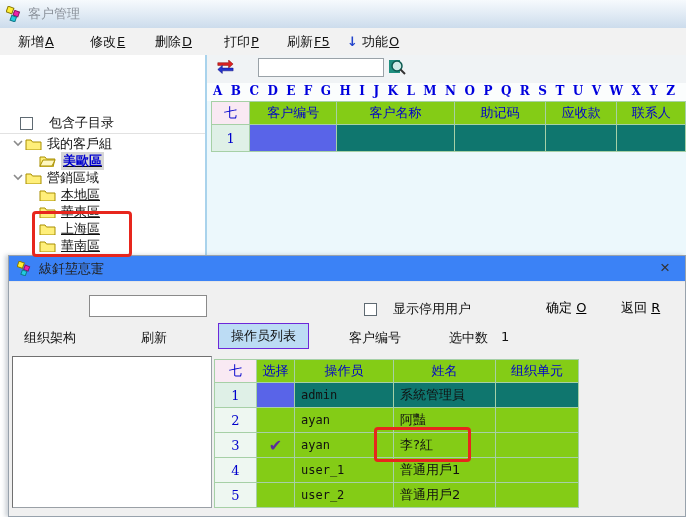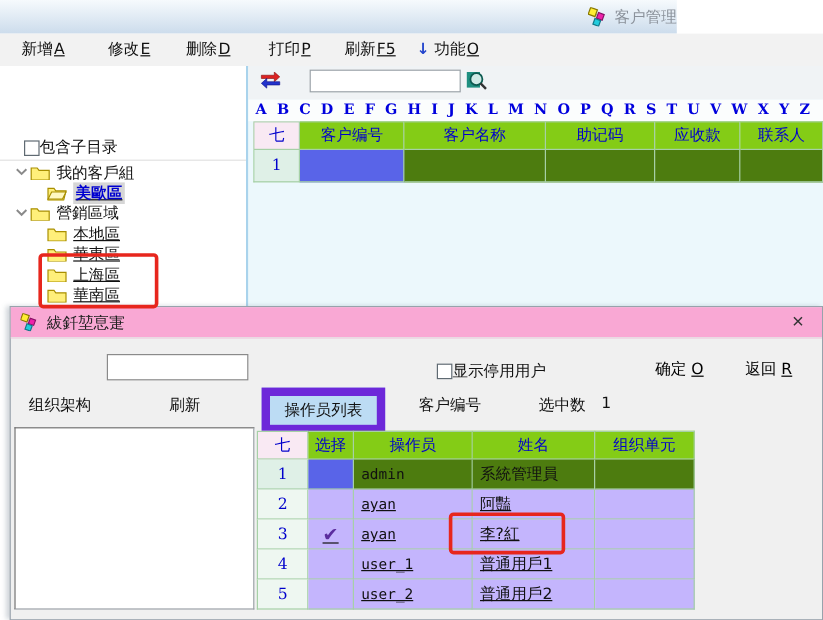--- a/index.html
+++ b/index.html
@@ -1,39 +1,39 @@
 <!DOCTYPE html>
 <html><head>
 <meta charset="utf-8">
 <style>
   html,body{margin:0;padding:0;background:#fff;}
   .screen{position:relative;width:686px;height:517px;overflow:hidden;
           font-family:"DejaVu Sans",sans-serif;font-size:13px;color:#111;background:#fff;}
 
   
-  .titlebar{position:absolute;left:0;top:0;width:564px;height:28px;
+  .titlebar{position:absolute;left:0;top:0;width:686px;height:28px;
             background:linear-gradient(#f6fafd,#ccdcec);display:flex;align-items:center;
-            padding-left:6px;box-sizing:border-box;justify-content:flex-end;}
+            padding-left:6px;box-sizing:border-box;}
   .app-icon{width:16px;height:16px;display:inline-block;}
   .title-text{margin-left:6px;color:#8b929b;font-size:13px;}
   .toolbar{position:absolute;left:0;top:28px;width:686px;height:27px;background:#f2f2f2;
            border-bottom:1px solid #e3e3e3;}
   .tb-item{position:absolute;top:0;height:27px;line-height:27px;font-size:13px;cursor:default;white-space:nowrap;}
   .tb-item u{margin-left:1px;}
   .func-arrow{color:#2244cc;font-weight:bold;margin-right:4px;}
 
   .left-panel{position:absolute;left:0;top:55px;width:205px;height:462px;background:#ffffff;}
   .vdivider{position:absolute;left:205px;top:55px;width:2px;height:200px;background:#a9d3ec;}
   .right-panel{position:absolute;left:207px;top:55px;width:479px;height:200px;background:#ecf8fc;}
   .search-strip{position:absolute;left:0;top:0;width:479px;height:28px;background:#f0f3f5;}
   .alpha-strip{position:absolute;left:0;top:28px;width:479px;height:18px;background:#fbfdfd;}
 
   .chk-row{position:absolute;left:20px;top:59px;display:flex;align-items:center;}
   .checkbox{width:13px;height:13px;background:#fff;border:1px solid #5f6a72;box-sizing:border-box;}
-  .chk-label{margin-left:0;font-size:13px;}
+  .chk-label{margin-left:16px;font-size:13px;}
   .hsep{position:absolute;left:0px;top:78px;width:205px;height:1px;background:#e2e2e2;}
 
   
   .tree{position:absolute;left:0;top:80px;width:205px;}
   .tree-row{height:17px;display:flex;align-items:center;cursor:default;}
   .tree-row.lvl0{padding-left:10px;}
   .tree-row.lvl1{padding-left:24px;text-decoration:underline;}
   .tree-row.lvl2{padding-left:44px;}
   .chev,.chev-sp{width:15px;display:inline-flex;justify-content:center;flex:none;}
   .folder{width:19px;display:inline-flex;flex:none;}
@@ -53,53 +53,53 @@
   
   .tbl{position:absolute;}
   .tr{display:flex;}
   .td{border-right:1px solid #a6d0a6;border-bottom:1px solid #a6d0a6;box-sizing:border-box;
       display:flex;align-items:center;justify-content:center;font-size:13px;overflow:hidden;white-space:nowrap;}
   .tbl .tr:first-child .td{border-top:1px solid #a6d0a6;}
   .tbl .tr .td:first-child{border-left:1px solid #a6d0a6;}
   .th{color:#0000cc;background:#84cc16;}
   .th.corner{background:#f9e9f3;}
   .rownum{color:#0000cc;font-family:"DejaVu Serif",serif;background:#dff0e7;}
-  .cell-mint{background:#4d7c0f;}
+  .cell-mint{background:#0f766e;}
   .cell-sel{background:#5964e8;}
-  .cell-white{background:#c4b5fd;text-decoration:underline;}
+  .cell-white{background:#84cc16;}
   .td.left{justify-content:flex-start;padding-left:6px;}
   .mono{font-family:"DejaVu Sans Mono",monospace;font-size:12px;}
 
   
   .mc0{width:40px;height:100%;} .mc1{width:89px;} .mc2{width:120px;} .mc3{width:93px;}
   .mc4{width:73px;} .mc5{width:70px;}
   .main-tbl .tr{height:24px;}
   .main-tbl .tr.body{height:27px;}
   .main-tbl .td{height:100%;}
   .main-tbl{left:4px;top:46px;width:475px;overflow:hidden;height:52px;}
 
   
   .dialog{position:absolute;left:8px;top:255px;width:678px;height:262px;background:#f0f0f0;
           border:1px solid #98a2ac;box-sizing:border-box;box-shadow:-3px 0 4px rgba(120,135,150,.35);}
-  .dlg-titlebar{position:absolute;left:0;top:0;width:100%;height:26px;background:#f9a8d4;
+  .dlg-titlebar{position:absolute;left:0;top:0;width:100%;height:26px;background:#3b82f6;
                 display:flex;align-items:center;padding-left:8px;box-sizing:border-box;
                 border-bottom:1px solid #e6e6e6;}
   .dlg-title{margin-left:6px;font-size:13px;color:#222;}
   .dlg-close{position:absolute;right:10px;top:2px;width:20px;height:20px;border:0;background:transparent;
              font-size:17px;line-height:20px;color:#333;cursor:pointer;padding:0;}
   .dlg-input{position:absolute;left:80px;top:39px;width:110px;height:20px;border:1px solid #8a8a8a;
              background:#fff;font-size:12px;padding:0 3px;}
   .dlg-chk{position:absolute;left:355px;top:44px;display:flex;align-items:center;}
   .flat-btn{position:absolute;top:42px;height:20px;border:0;background:transparent;font-size:13px;
             cursor:pointer;padding:0;white-space:nowrap;font-family:"DejaVu Sans",sans-serif;}
   .btn-ok{left:537px;} .btn-back{left:612px;}
   .lbl{position:absolute;font-size:13px;white-space:nowrap;cursor:default;}
   .org-lbl{left:15px;top:73px;} .refresh-lbl{left:132px;top:73px;cursor:pointer;}
   .tab-sel{position:absolute;left:209px;top:67px;padding:3px 12px;background:#bcdcf4;
-           border:7px solid #6d28d9;font-size:13px;cursor:pointer;}
+           border:1px solid #6d28d9;font-size:13px;cursor:pointer;}
   .tab-plain{left:340px;top:73px;cursor:pointer;}
   .cnt-lbl{left:440px;top:73px;} .cnt-val{left:492px;top:73px;color:#111;}
   .listbox{position:absolute;left:3px;top:100px;width:200px;height:152px;background:#fff;
            border:1px solid #9aa0a6;border-top-color:#707070;border-left-color:#707070;box-sizing:border-box;}
 
   
   .dlg-tbl{left:205px;top:103px;}
   .dc0{width:43px;} .dc1{width:38px;} .dc2{width:99px;} .dc3{width:102px;} .dc4{width:83px;}
   .dlg-tbl .tr{height:25px;} .dlg-tbl .tr.hdr{height:24px;} .dlg-tbl .td{height:100%;}
   .check-mark{color:#5b2d9e;font-weight:bold;font-size:16px;}

